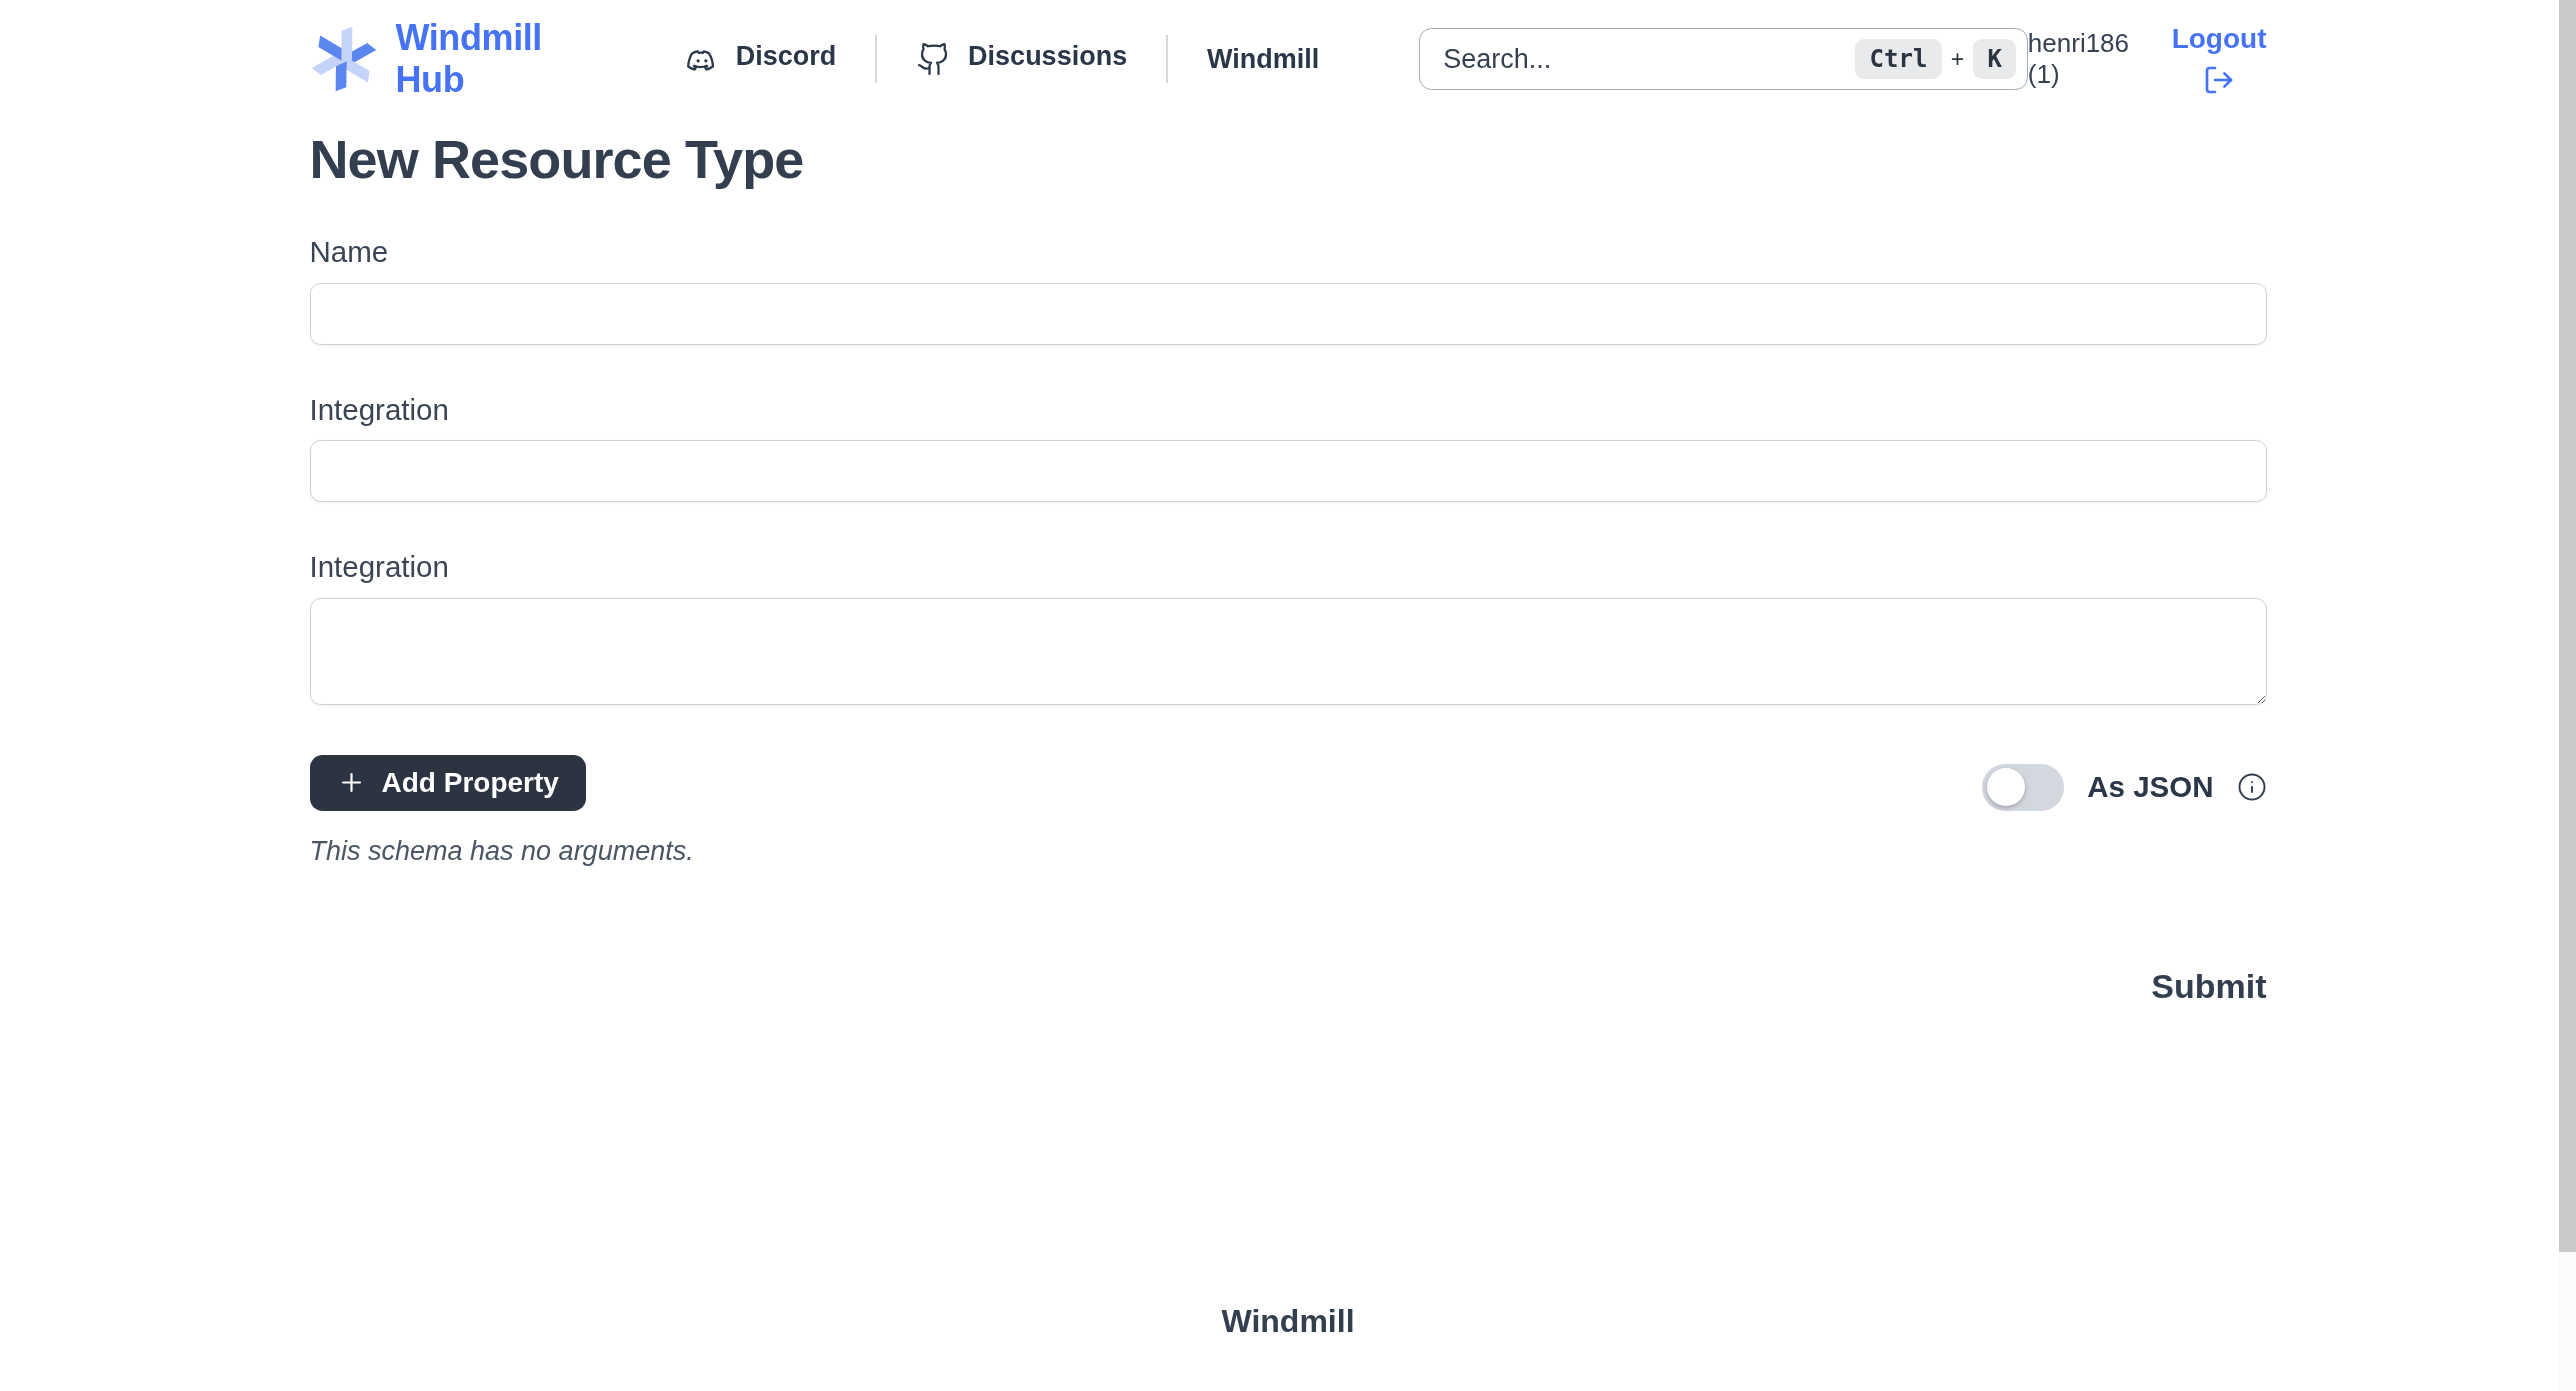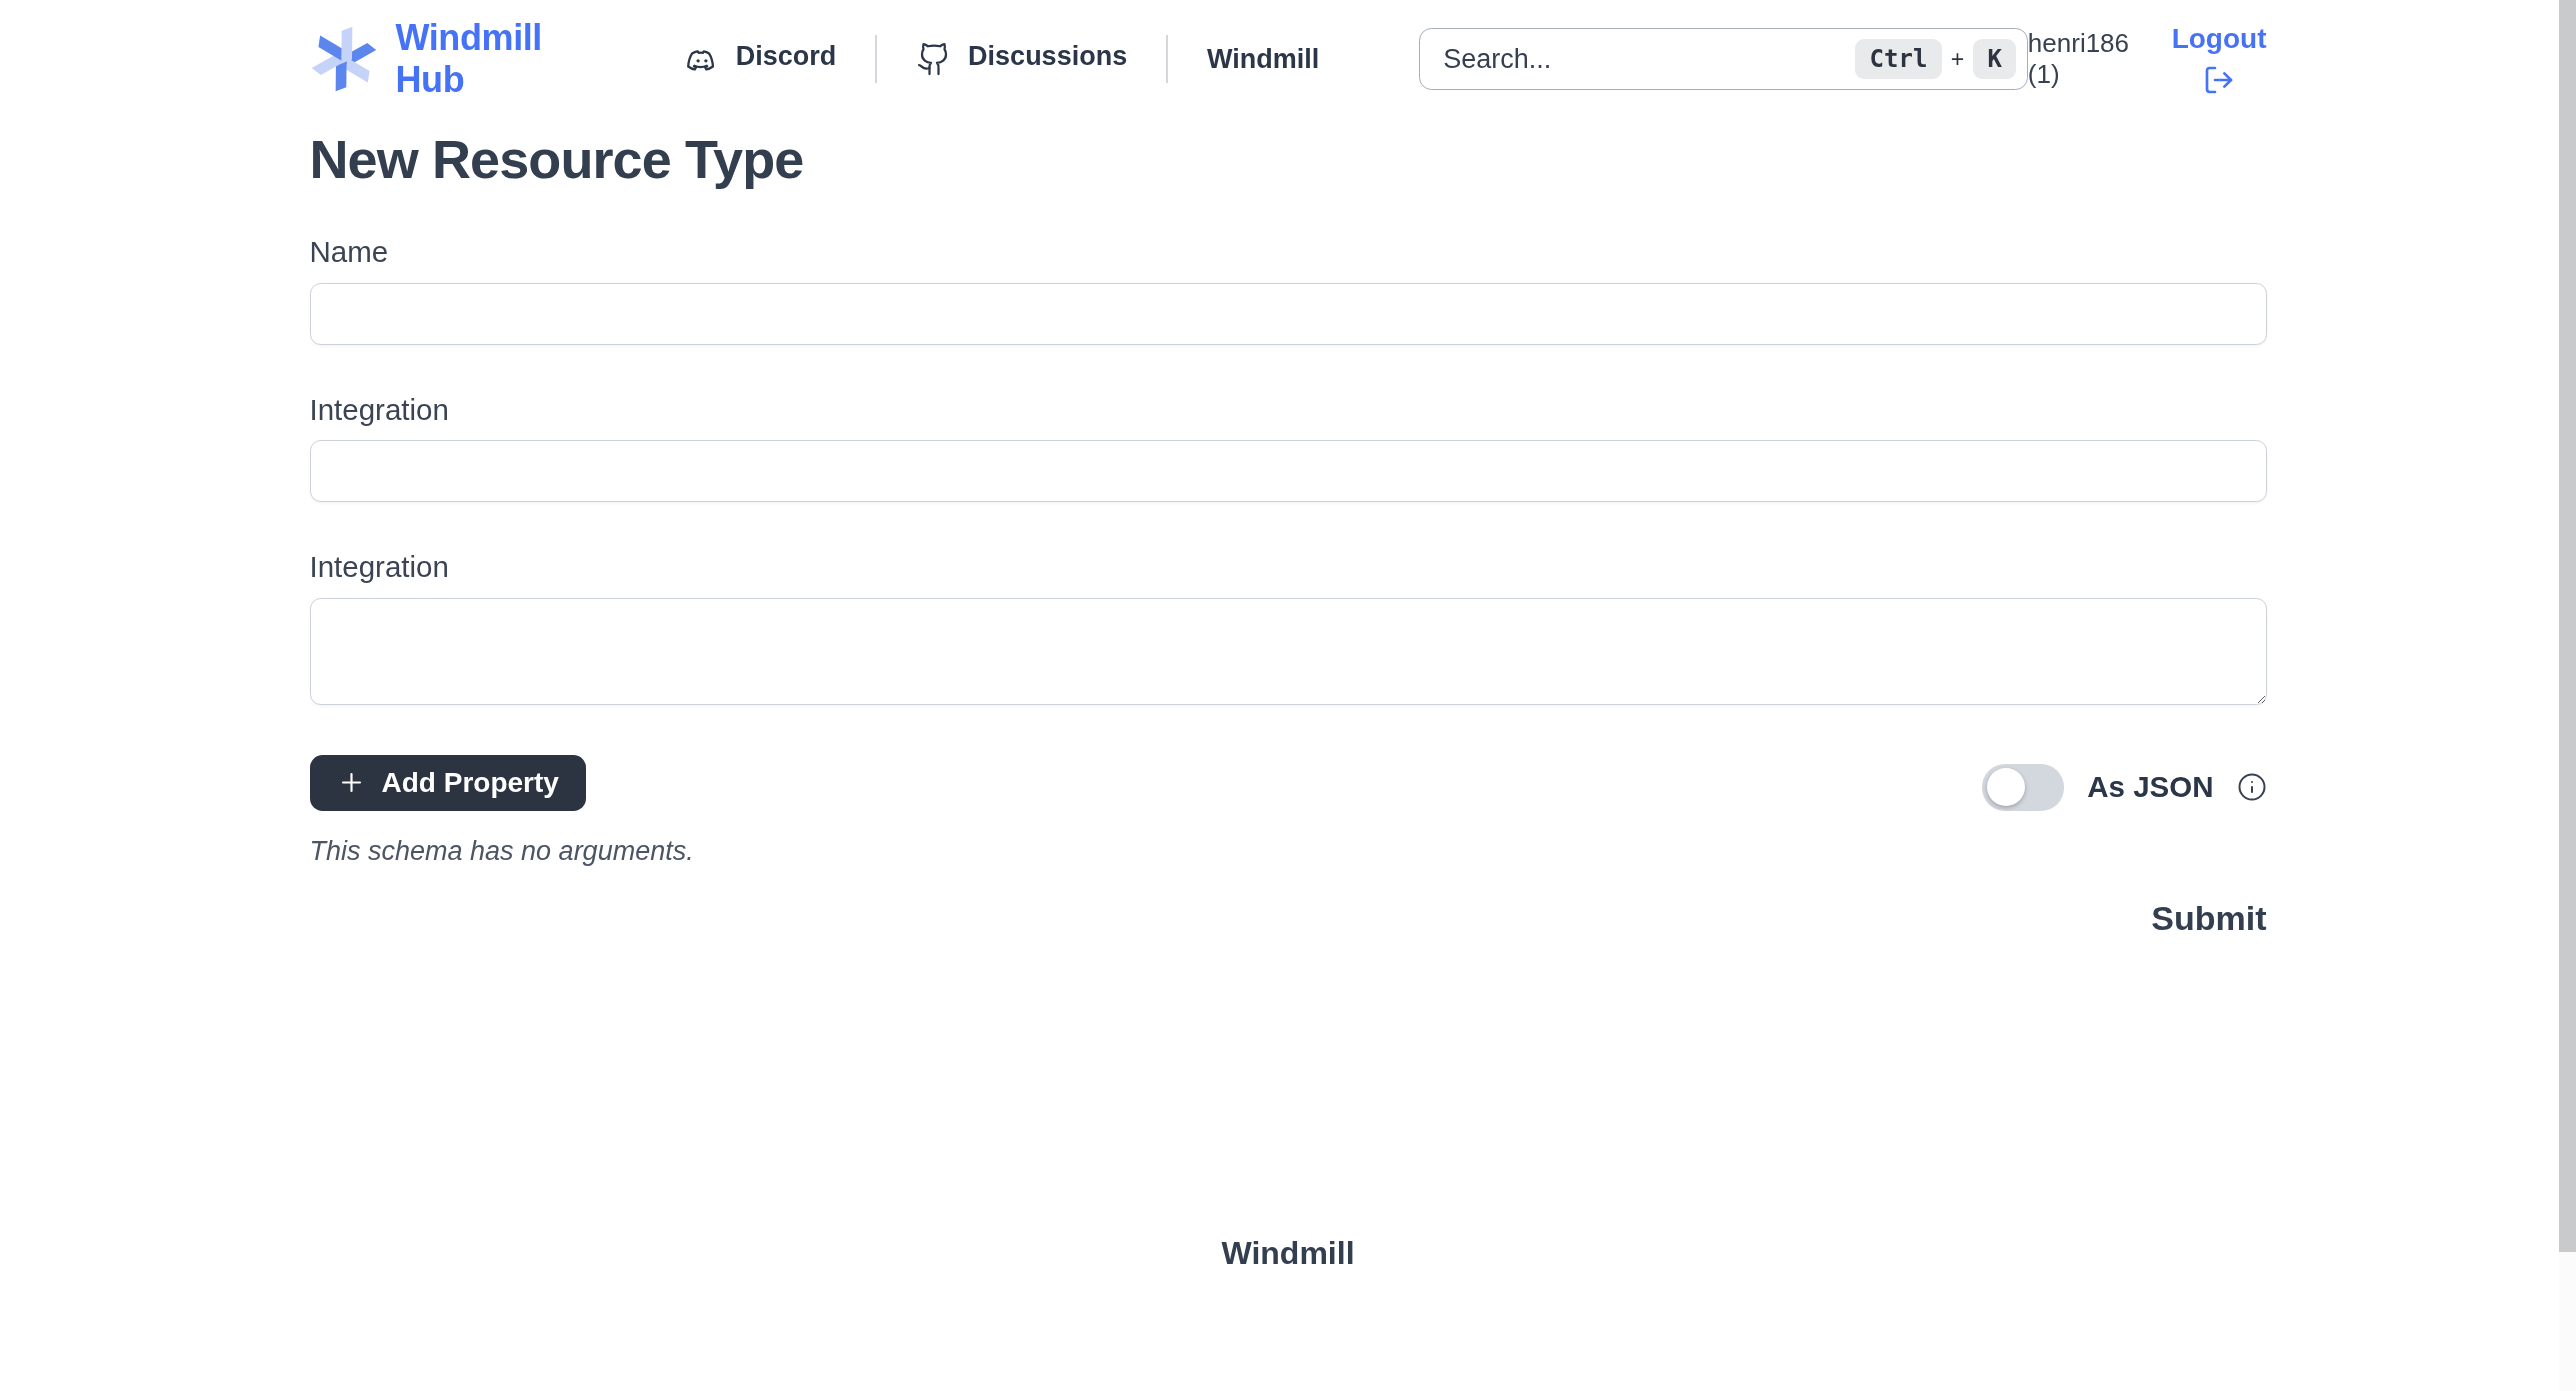--- a/index.html
+++ b/index.html
@@ -83,21 +83,21 @@
   .toggle { width:82px; height:47px; background:#d3d7de; border-radius:23px; position:relative; cursor:pointer; }
   .toggle-knob {
     position:absolute; top:4.5px; left:4.5px; width:38px; height:38px;
     background:#ffffff; border-radius:50%; box-shadow:0 1.8px 4.5px rgba(0,0,0,0.25);
   }
   .as-json-label { font-size:29.5px; font-weight:700; color:#2b3648; }
   .info-icon svg { width:30px; height:30px; color:#374151; cursor:pointer; }
 
   .schema-empty { margin-top:25px; font-size:27px; font-style:italic; color:#4b5563; }
 
-  .submit-row { margin-top:32px; display:flex; justify-content:flex-end; }
+  .submit-row { margin-top:100px; display:flex; justify-content:flex-end; }
   .submit-button {
     font-family:"Liberation Sans", sans-serif;
     font-size:34px; font-weight:700; color:#333e4f;
     background:none; border:none; cursor:pointer; padding:0;
   }
 
   .footer { margin-top:297px; text-align:center; }
   .footer-text { font-size:32px; font-weight:700; color:#333e4f; cursor:pointer; }
 
   

